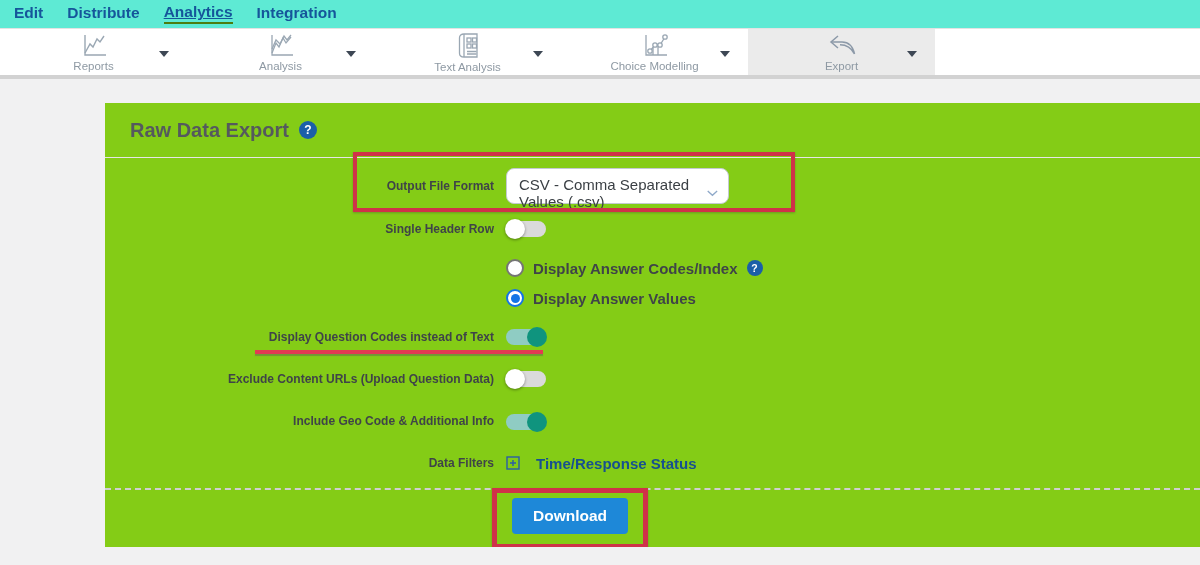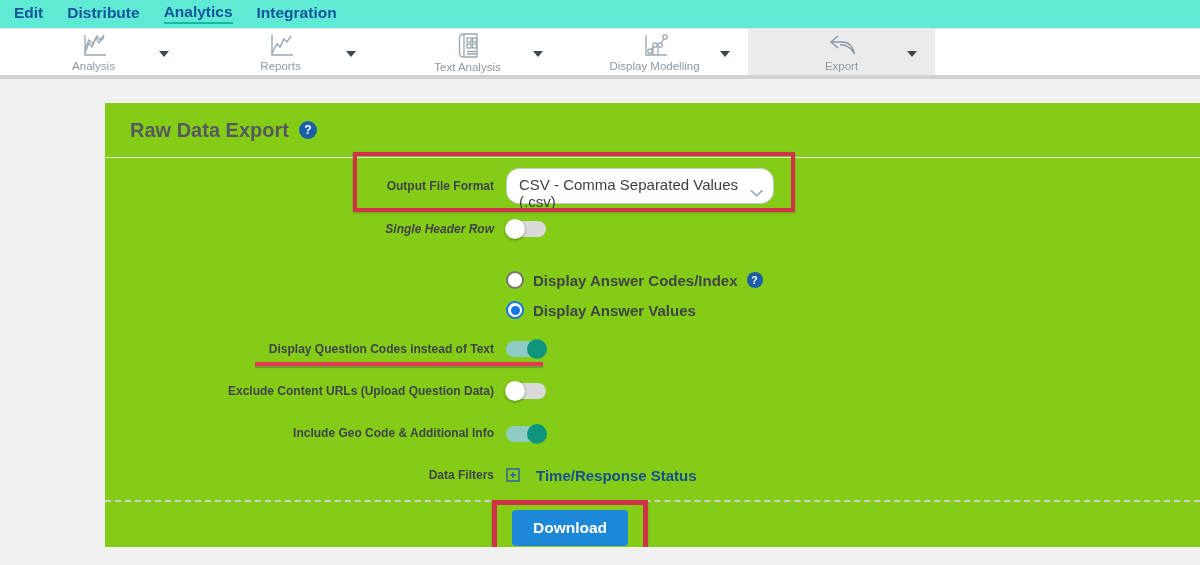--- a/index.html
+++ b/index.html
@@ -2,21 +2,21 @@
 <html><head>
 <meta charset="utf-8">
 <style>
   * { margin:0; padding:0; box-sizing:border-box; }
   body { font-family:"Liberation Sans", sans-serif; background:#fff; }
   .screen { width:1200px; height:565px; position:relative; background:#f1f1f2; overflow:hidden; }
 
   
   .topnav { height:29px; background:#5eead4; display:flex; align-items:center; padding-left:14px; gap:24px; border-bottom:1px solid #e3e3e3; }
   .nav-item { font-weight:bold; font-size:15.5px; color:#15559a; cursor:pointer; line-height:1; padding-bottom:2px; }
-  .nav-item[data-active="true"] { border-bottom:2px solid #14b8a6; }
+  .nav-item[data-active="true"] { text-decoration:underline; border-bottom:2px solid #4d7c0f; }
 
   
   .toolbar { height:50px; background:#fff; border-bottom:4px solid #d2d2d2; display:flex; }
   .tb-item { width:187px; position:relative; display:flex; flex-direction:column; align-items:center; justify-content:center; cursor:pointer; }
   .tb-item[data-active="true"] { background:#ebebeb; }
   .tb-label { font-size:11.5px; color:#8e99a3; margin-top:2px; }
   .caret { position:absolute; right:18px; top:22px; width:0; height:0; border-left:5px solid transparent; border-right:5px solid transparent; border-top:6px solid #3d4754; cursor:pointer; }
   .tb-icon { display:block; }
 
   
@@ -26,21 +26,21 @@
   .help { border-radius:50%; background:#1b5fa8; color:#fff; font-weight:bold; display:flex; align-items:center; justify-content:center; cursor:pointer; }
   .help.lg { width:18px; height:18px; font-size:12px; }
   .help.sm { width:16px; height:16px; font-size:10.5px; }
 
   .form { padding-top:10px; }
   .form-row { display:flex; align-items:center; position:relative; }
   .label-col { width:389px; text-align:right; font-weight:bold; font-size:12px; color:#3f4448; flex-shrink:0; line-height:18px; }
   .ctrl { margin-left:12px; display:flex; align-items:center; }
 
   
-  .select-box { width:268px; height:36px; border:1px solid #c3cad1; border-radius:13px; background:#fff; display:flex; align-items:center; justify-content:space-between; padding:14px 10px 0 12px; font-size:15px; color:#3a3f44; cursor:pointer; }
+  .select-box { width:223px; height:36px; border:1px solid #c3cad1; border-radius:8px; background:#fff; display:flex; align-items:center; justify-content:space-between; padding:14px 10px 0 12px; font-size:15px; color:#3a3f44; cursor:pointer; }
 
   
   .toggle { width:40px; height:16px; border-radius:9px; position:relative; cursor:pointer; flex-shrink:0; }
   .toggle[data-state="off"] { background:#dadada; }
   .toggle[data-state="on"]  { background:#8fccc3; }
   .toggle .knob { position:absolute; width:20px; height:20px; border-radius:50%; top:-2px; }
   .toggle[data-state="off"] .knob { left:-1px; background:#fff; box-shadow:0 1px 3px rgba(0,0,0,.4); }
   .toggle[data-state="on"]  .knob { right:-1px; background:#0f947e; }
 
   
@@ -55,21 +55,21 @@
   
   .df-link { display:flex; align-items:center; gap:16px; color:#17508f; font-weight:bold; font-size:15px; cursor:pointer; }
 
   
   .annot-format { position:absolute; left:248px; top:-16px; width:442px; height:60px; border:4px solid #cf3249; box-shadow:0 1px 2px rgba(60,60,60,.35); pointer-events:none; }
   .annot-underline { position:absolute; left:150px; top:calc(100% + 4px); width:288px; height:4px; background:#e23b52; box-shadow:0 2px 1px rgba(90,90,90,.45); pointer-events:none; }
   .annot-download { display:inline-block; border:5px solid #cf3249; box-shadow:0 1px 2px rgba(60,60,60,.35); padding:5px 15px 10px; }
 
   
   .row-format { margin-bottom:16px; }
-  .row-header { margin-bottom:32px;font-style:italic; }
+  .row-header { margin-bottom:20px; }
   .row-radios { margin-bottom:20px; }
   .row-qcodes { margin-bottom:24px; }
   .row-urls { margin-bottom:24px; }
   .row-geo { margin-bottom:24px;align-items:flex-end; }
   .row-filters { margin-bottom:12px; }
 
   .dashed-sep { border-top:2px dashed #d0d0d0; margin-top:16px; height:0; }
   .download-wrap { margin-left:387px; margin-top:-2px; }
   .download-btn { background:#1e88d8; color:#fff; font-family:"Liberation Sans", sans-serif; font-weight:bold; font-size:15.5px; border:none; border-radius:4px; padding:9px 21px; cursor:pointer; }
 </style>
@@ -81,35 +81,35 @@
   <nav class="topnav">
     <span class="nav-item">Edit</span>
     <span class="nav-item">Distribute</span>
     <span class="nav-item" data-active="true">Analytics</span>
     <span class="nav-item">Integration</span>
   </nav>
 
   <div class="toolbar">
 
     <div class="tb-item">
+      <svg class="tb-icon" width="30" height="25" viewBox="0 0 30 25" fill="none" stroke="#9aa7b3" stroke-width="1.4">
+        <path d="M6 2 V22 H27"></path>
+        <polyline points="6,20 11,11 14,14 18,6 21,9 25,3"></polyline>
+      </svg>
+      <span class="tb-label">Reports</span>
+      <span class="caret"></span>
+    </div>
+
+    <div class="tb-item">
       <svg class="tb-icon" width="30" height="25" viewBox="0 0 30 25" fill="none" stroke="#9aa7b3" stroke-width="1.3">
         <path d="M6 2 V22 H27"></path>
         <polyline points="6,20 10,10 13,14 17,5 20,10 25,4"></polyline>
         <polyline points="6,16 10,7 14,11 18,3 21,7 25,2"></polyline>
       </svg>
       <span class="tb-label">Analysis</span>
-      <span class="caret"></span>
-    </div>
-
-    <div class="tb-item">
-      <svg class="tb-icon" width="30" height="25" viewBox="0 0 30 25" fill="none" stroke="#9aa7b3" stroke-width="1.4">
-        <path d="M6 2 V22 H27"></path>
-        <polyline points="6,20 11,11 14,14 18,6 21,9 25,3"></polyline>
-      </svg>
-      <span class="tb-label">Reports</span>
       <span class="caret"></span>
     </div>
 
     <div class="tb-item">
       <svg class="tb-icon" width="26" height="27" viewBox="0 0 26 27" fill="none" stroke="#9aa7b3" stroke-width="1.3">
         <path d="M9 2 H22 V25 H9 C6.2 25 4.5 23.4 4.5 21.2 V5.8 C4.5 3.6 6.2 2 9 2 Z"></path>
         <path d="M9 2 V25"></path>
         <rect x="12" y="6" width="4" height="4"></rect>
         <rect x="17.5" y="6" width="4" height="4"></rect>
         <rect x="12" y="12" width="4" height="4"></rect>
@@ -123,21 +123,21 @@
     <div class="tb-item">
       <svg class="tb-icon" width="28" height="25" viewBox="0 0 28 25" fill="none" stroke="#9aa7b3" stroke-width="1.3">
         <path d="M5 2 V22 H26"></path>
         <path d="M12 22 V15 M17 22 V13"></path>
         <polyline points="9,18 14,12 19,12 24,4"></polyline>
         <circle cx="9" cy="18" r="2.2" fill="#fff"></circle>
         <circle cx="14" cy="12" r="2.2" fill="#fff"></circle>
         <circle cx="19" cy="12" r="2.2" fill="#fff"></circle>
         <circle cx="24" cy="4" r="2.2" fill="#fff"></circle>
       </svg>
-      <span class="tb-label">Display Modelling</span>
+      <span class="tb-label">Choice Modelling</span>
       <span class="caret"></span>
     </div>
 
     <div class="tb-item" data-active="true">
       <svg class="tb-icon" width="30" height="25" viewBox="0 0 30 25" fill="none" stroke="#8c99a8" stroke-width="1.5">
         <path d="M11 3 L4 9 L11 15"></path>
         <path d="M4 9 H15 C22 9 26 14 27.5 21 C24.5 15 20 11.8 13 11.8"></path>
       </svg>
       <span class="tb-label">Export</span>
       <span class="caret"></span>

